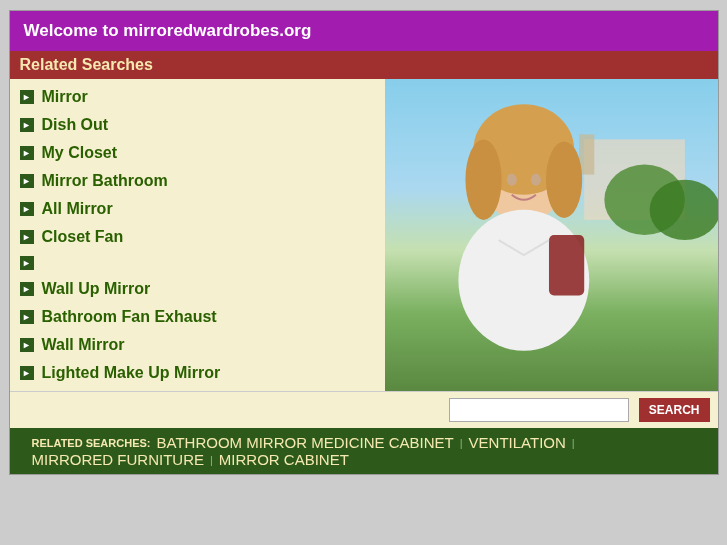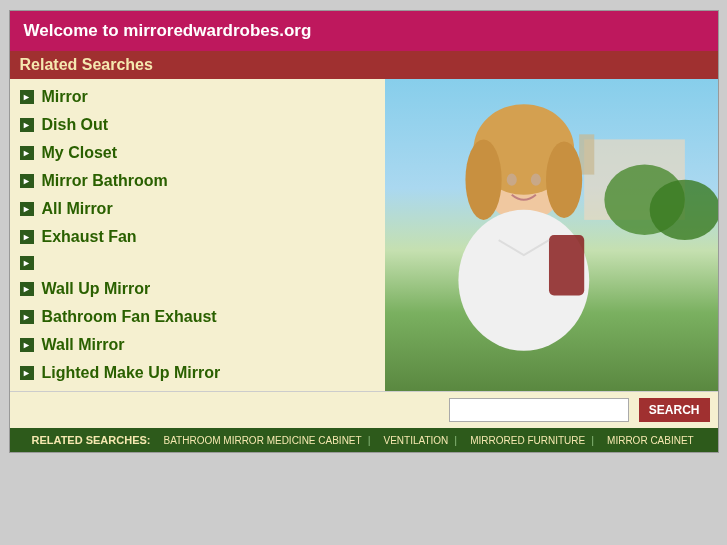--- a/index.html
+++ b/index.html
@@ -11,21 +11,21 @@
       min-height: 545px;
     }
     #app {
       width: 710px;
       margin: 10px auto;
       border: 1px solid #999;
       background: #fff;
     }
     
     #header {
-      background: #be185d;
+      background: #a21caf;
       padding: 10px 14px;
     }
     #header-title {
       color: #fff;
       font-size: 17px;
       font-weight: bold;
     }
     
     #related-bar {
       background: #a03030;
@@ -127,24 +127,23 @@
       gap: 0;
     }
     #footer-label {
       color: #f5e8b0;
       font-size: 11px;
       font-weight: bold;
       margin-right: 6px;
     }
     .footer-link {
       color: #f5e8b0;
-      font-size: 10px;
+      font-size: 15px;
       text-decoration: none;
       cursor: pointer;
-      margin-left: 7px;
     }
     .footer-sep {
       color: #8ab87a;
       margin: 0 6px;
       font-size: 11px;
     }
   </style>
 </head>
 <body>
 
@@ -176,21 +175,21 @@
         <div class="list-item">
           <span class="list-icon">►</span>
           <a class="list-link" href="#">Mirror Bathroom</a>
         </div>
         <div class="list-item">
           <span class="list-icon">►</span>
           <a class="list-link" href="#">All Mirror</a>
         </div>
         <div class="list-item">
           <span class="list-icon">►</span>
-          <a class="list-link" href="#">Exhaust Fan</a>
+          <a class="list-link" href="#">Closet Fan</a>
         </div>
         <div class="list-item">
           <span class="list-icon">►</span>
         </div>
         <div class="list-item">
           <span class="list-icon">►</span>
           <a class="list-link" href="#">Wall Up Mirror</a>
         </div>
         <div class="list-item">
           <span class="list-icon">►</span>

